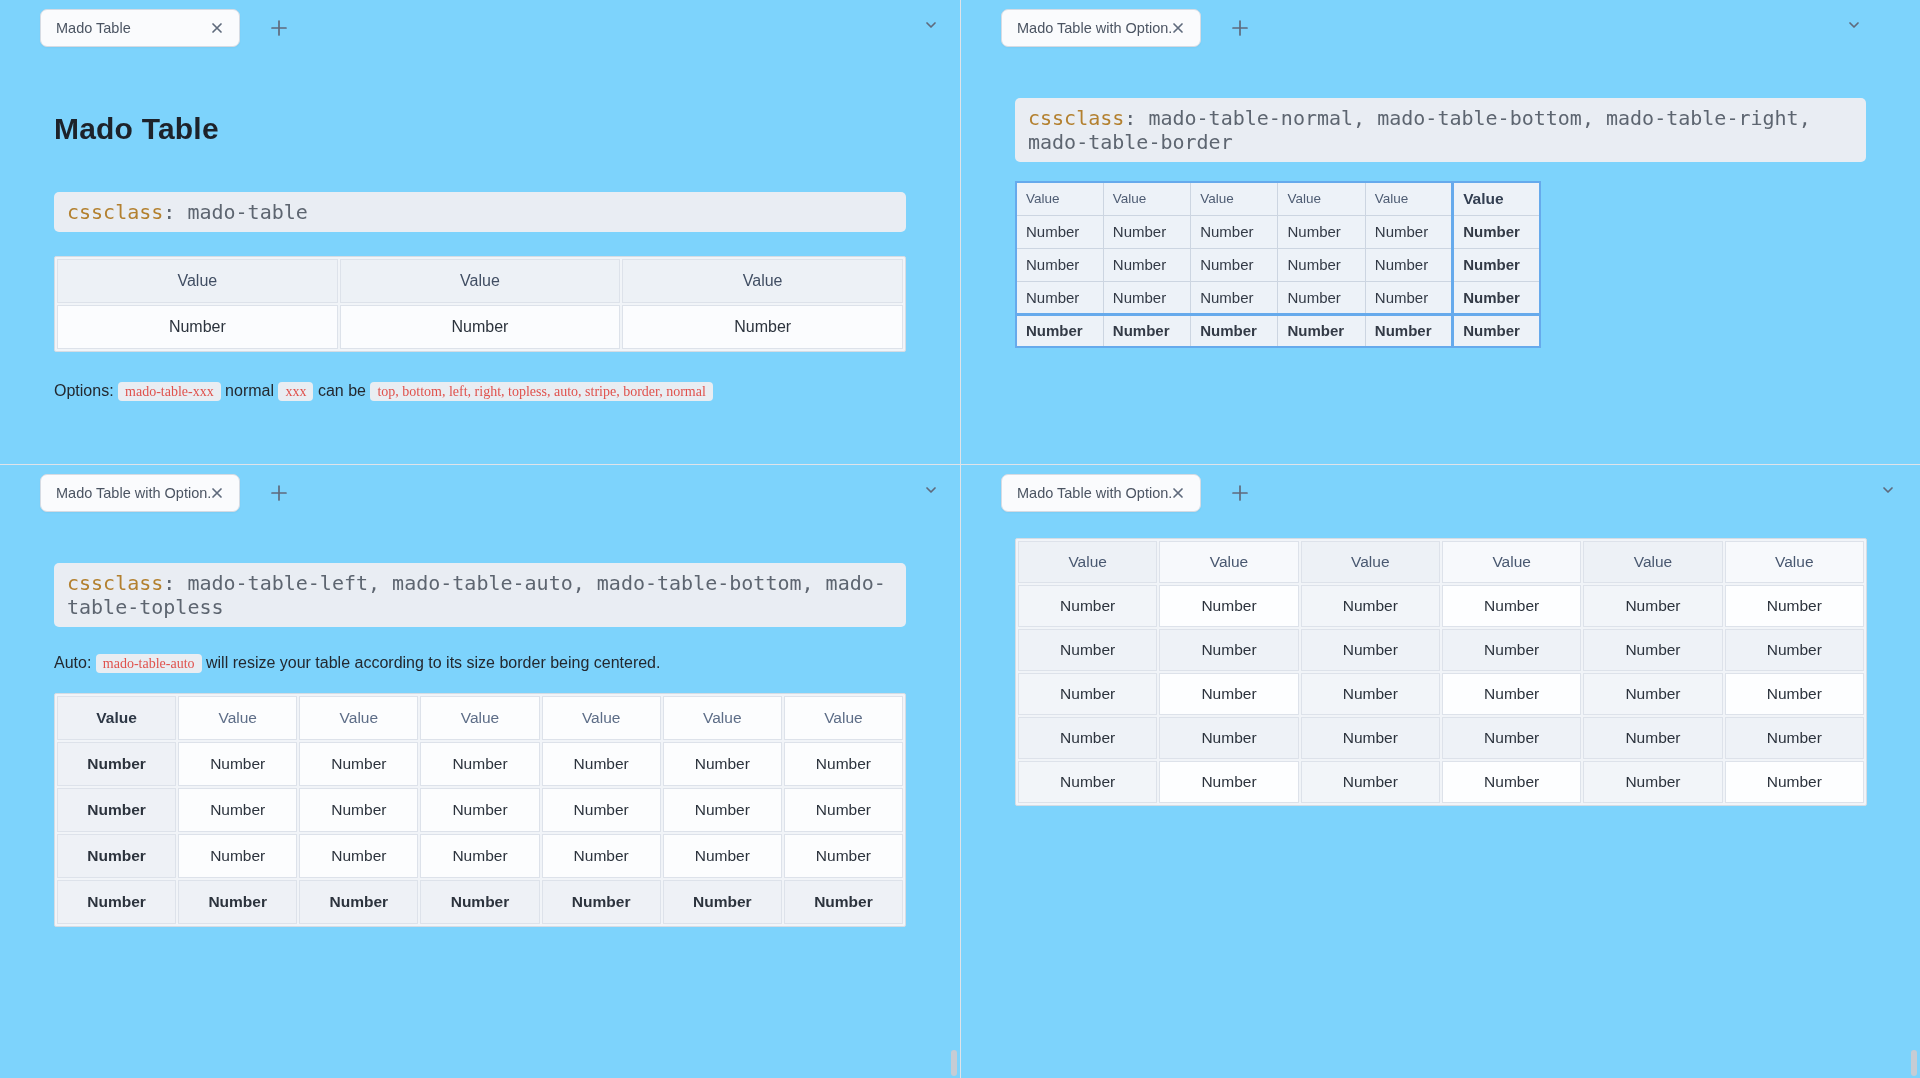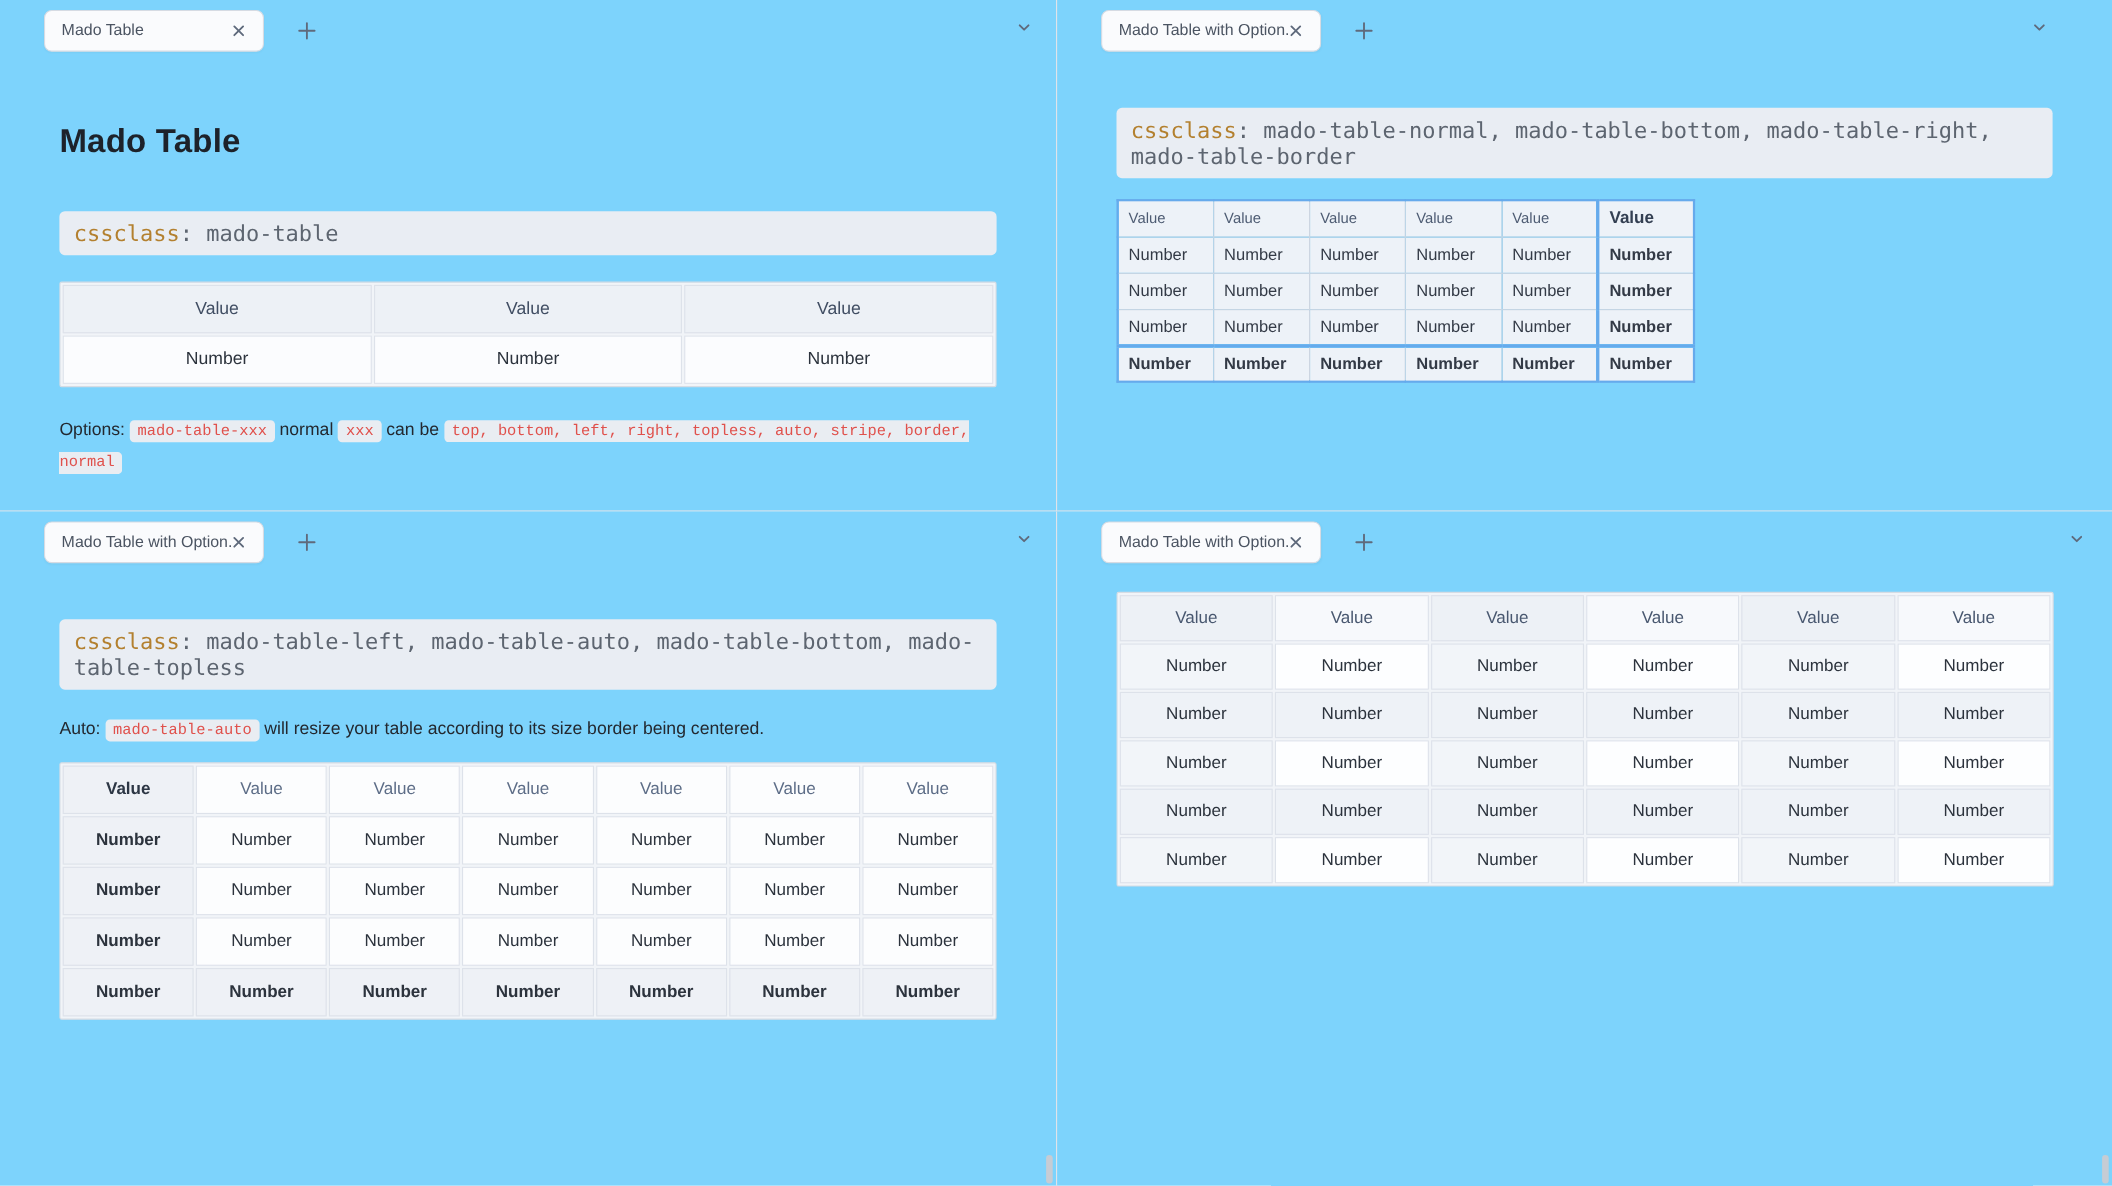--- a/index.html
+++ b/index.html
@@ -28,21 +28,21 @@
   
   .content { padding:0 54px; }
   h1.title { margin-top:60px; font-size:30px; font-weight:700; color:#1d222a; letter-spacing:.2px; }
 
   .codeblock { margin-top:46px; background:#e9edf3; border-radius:5px; padding:8px 13px;
                font-family:"DejaVu Sans Mono", monospace; font-size:20px; color:#5d6570; }
   .codeblock .key { color:#b3802f; }
 
   .para { margin-top:25px; font-size:16px; line-height:1.8; color:#23282f; max-width:852px; }
   .para.note { margin-top:22px; }
-  code.inline { font-family:Liberation Mono, monospace; font-size:14px; color:#e0514c;
+  code.inline { font-family:Liberation Serif, serif; font-size:14px; color:#e0514c;
                 background:#e9edf2; border-radius:4px; padding:2px 7px; }
 
   
   table { margin-top:24px; table-layout:fixed; }
   th, td { text-align:center; vertical-align:middle; overflow:hidden; }
 
   
   .t-sep { width:852px; border-spacing:2px; border:1px solid #d6dce4; background:#f1f4f8; border-radius:2px; }
   .t-sep th, .t-sep td { border:1px solid #dde2ea; height:44px; font-size:16px; }
 

